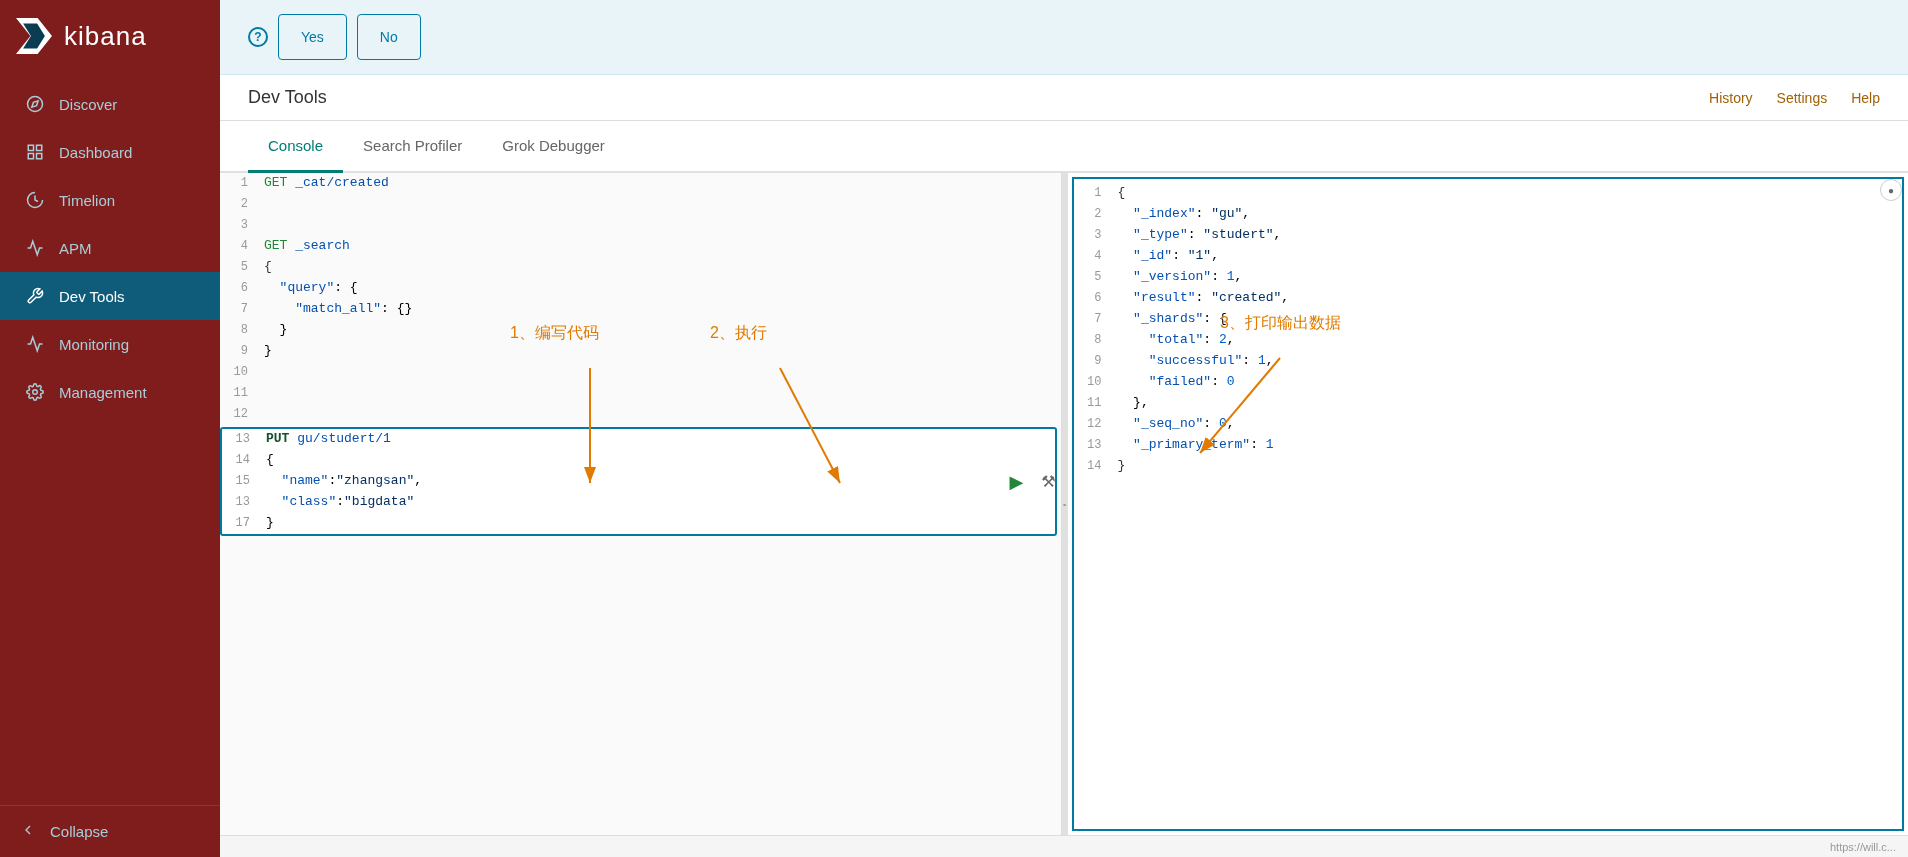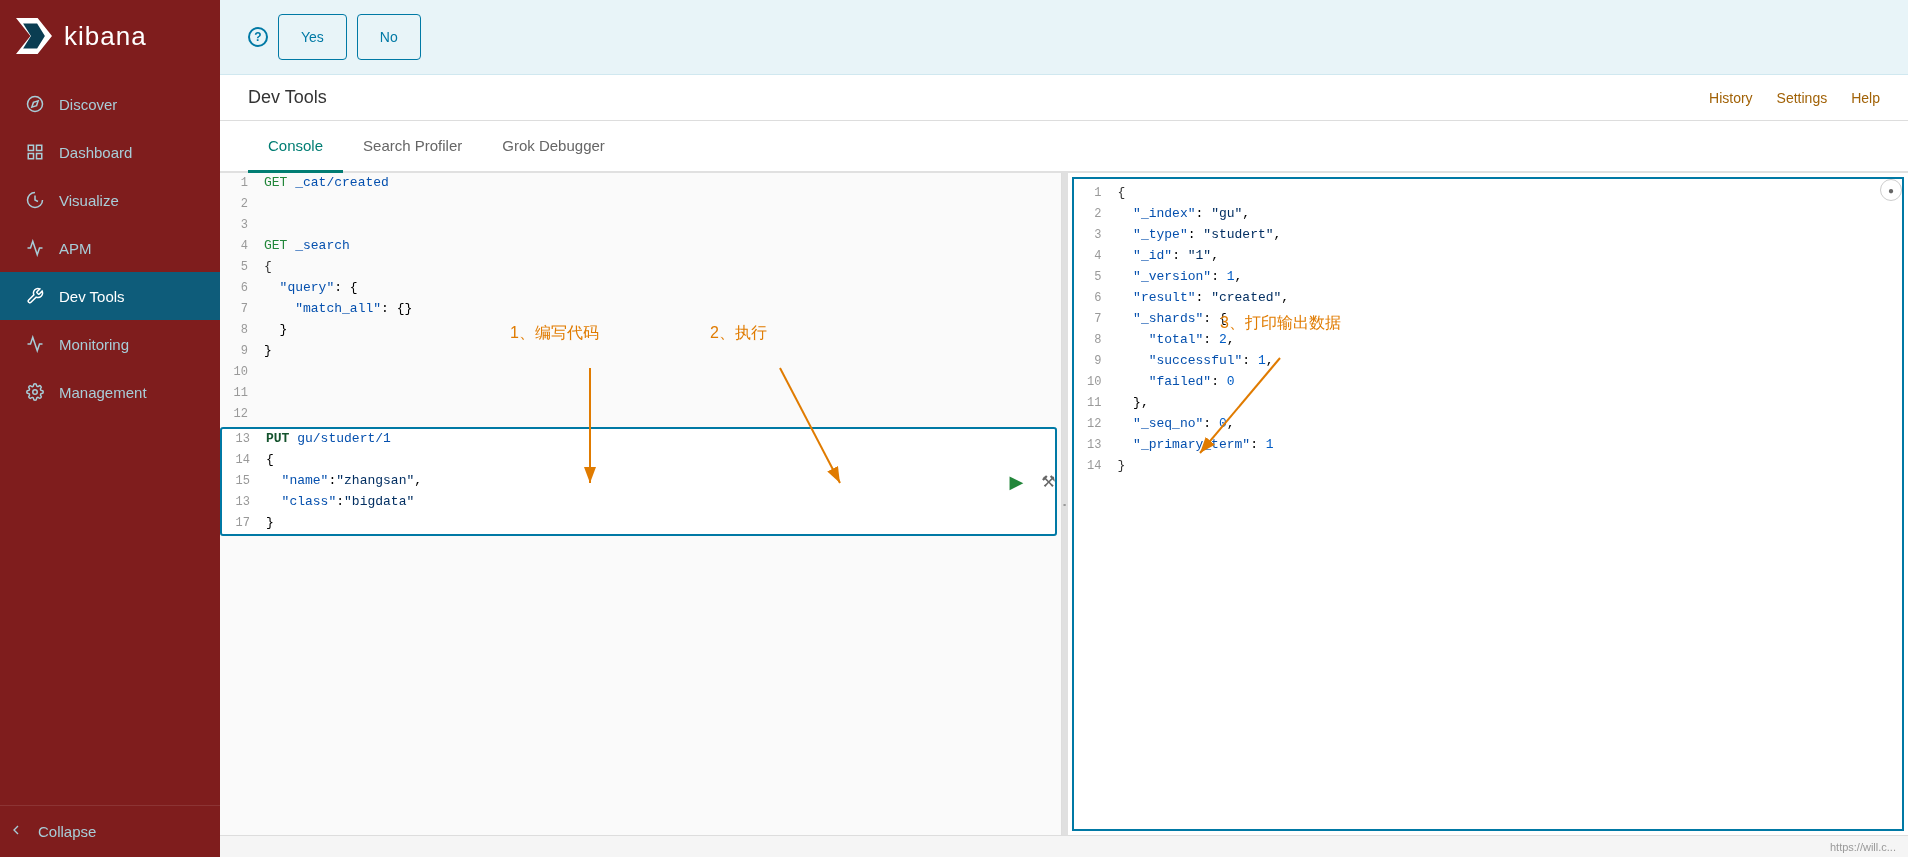--- a/index.html
+++ b/index.html
@@ -37,21 +37,21 @@
       cursor: pointer;
       color: #a8cdd8;
       font-size: 15px;
       transition: background 0.15s;
     }
     .sidebar-item.active { background: #0e5c7a; color: #fff; }
     .sidebar-item .icon { width: 20px; height: 20px; display: flex; align-items: center; justify-content: center; flex-shrink: 0; }
 
     .sidebar-collapse {
       display: flex; align-items: center; gap: 14px;
-      padding: 16px 8px;
+      padding: 16px 20px;
       cursor: pointer;
       color: #a8cdd8;
       font-size: 15px;
       border-top: 1px solid rgba(255,255,255,0.1);
     }
 
     
     #main {
       flex: 1;
       display: flex;
@@ -298,21 +298,21 @@
       </span>
       <span>Dashboard</span>
     </div>
     <div class="sidebar-item">
       <span class="icon">
         <svg width="18" height="18" viewBox="0 0 24 24" fill="none" stroke="currentColor" stroke-width="2">
             <path d="M12 2a10 10 0 1 0 10 10"></path>
             <polyline points="12 6 12 12 16 14"></polyline>
           </svg>
       </span>
-      <span>Visualize</span>
+      <span>Timelion</span>
     </div>
     <div class="sidebar-item">
       <span class="icon">
         <svg width="18" height="18" viewBox="0 0 24 24" fill="none" stroke="currentColor" stroke-width="2">
             <polyline points="22 12 18 12 15 21 9 3 6 12 2 12"></polyline>
           </svg>
       </span>
       <span>APM</span>
     </div>
     <div class="sidebar-item active">

